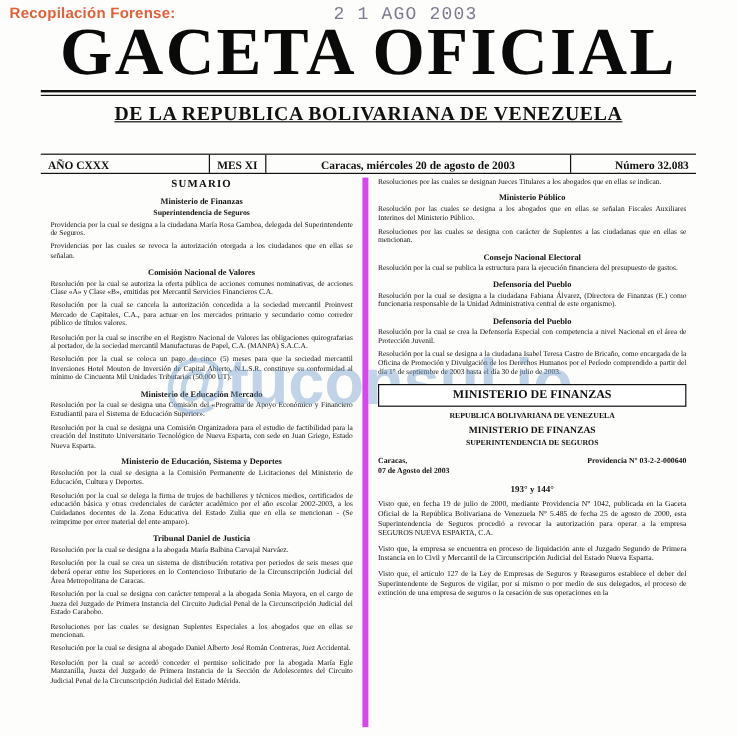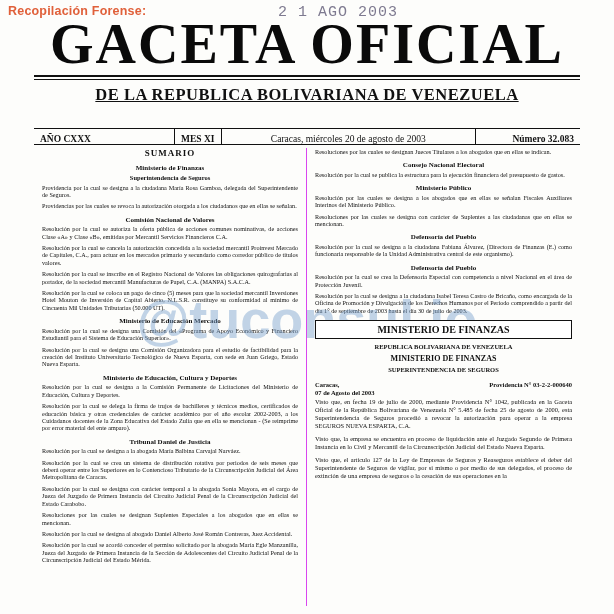--- a/index.html
+++ b/index.html
@@ -72,37 +72,37 @@
   }
   .issue-bar{
     position:absolute;left:34px;right:34px;top:128px;
     height:15px;
     border-top:1px solid #111;border-bottom:1px solid #111;
     display:flex;align-items:flex-end;
     font-family:"Liberation Serif", serif;
     font-size:9.5px;font-weight:bold;
   }
   .issue-bar .seg{padding:0 6px;white-space:nowrap;}
-  .issue-bar .seg.grow{flex:1;text-align:center;font-weight:normal;}
+  .issue-bar .seg.grow{flex:1;text-align:center;font-weight:bold;}
   .issue-bar .seg.left{width:128px;}
   .issue-bar .seg.right{width:92px;text-align:right;}
   .vline{width:1px;background:#111;height:100%;}
   
   .columns{
     position:absolute;left:34px;right:34px;top:148px;bottom:8px;
     display:flex;
     gap:0;
   }
   .col{
     width:50%;
     padding:0 8px;
     box-sizing:border-box;
     position:relative;
   }
-  .col.left{border-right:1px solid #d946ef;}
+  .col.left{border-right:5px solid #d946ef;}
   .sumario{
     text-align:center;
     font-weight:bold;
     font-size:9px;
     letter-spacing:1px;
     margin:0 0 5px 0;
   }
   .sec-head{
     text-align:center;
     font-weight:bold;
@@ -201,48 +201,48 @@
         <div class="entry">Resolución por la cual se coloca un pago de cinco (5) meses para que la sociedad mercantil Inversiones Hotel Mouton de Inversión de Capital Abierto, N.L.S.R. constituye su conformidad al mínimo de Cincuenta Mil Unidades Tributarias (50.000 UT).</div>
       </div>
 
       <div>
         <div class="sec-head">Ministerio de Educación Mercado</div>
         <div class="entry">Resolución por la cual se designa una Comisión del «Programa de Apoyo Económico y Financiero Estudiantil para el Sistema de Educación Superior».</div>
         <div class="entry">Resolución por la cual se designa una Comisión Organizadora para el estudio de factibilidad para la creación del Instituto Universitario Tecnológico de Nueva Esparta, con sede en Juan Griego, Estado Nueva Esparta.</div>
       </div>
 
       <div>
-        <div class="sec-head">Ministerio de Educación, Cultura y Deportes</div>
+        <div class="sec-head">Ministerio de Educación, Sistema y Deportes</div>
         <div class="entry">Resolución por la cual se designa a la Comisión Permanente de Licitaciones del Ministerio de Educación, Cultura y Deportes.</div>
         <div class="entry">Resolución por la cual se delega la firma de trujos de bachilleres y técnicos medios, certificados de educación básica y otras credenciales de carácter académico por el año escolar 2002-2003, a los Cuidadanos docentes de la Zona Educativa del Estado Zulia que en ella se mencionan - (Se reimprime por error material del ente amparo).</div>
       </div>
 
       <div>
         <div class="sec-head">Tribunal Daniel de Justicia</div>
         <div class="entry">Resolución por la cual se designa a la abogada María Balbina Carvajal Narváez.</div>
         <div class="entry">Resolución por la cual se crea un sistema de distribución rotativa por periodos de seis meses que deberá operar entre los Superiores en lo Contencioso Tributario de la Circunscripción Judicial del Área Metropolitana de Caracas.</div>
         <div class="entry">Resolución por la cual se designa con carácter temporal a la abogada Sonia Mayora, en el cargo de Jueza del Juzgado de Primera Instancia del Circuito Judicial Penal de la Circunscripción Judicial del Estado Carabobo.</div>
         <div class="entry">Resoluciones por las cuales se designan Suplentes Especiales a los abogados que en ellas se mencionan.</div>
         <div class="entry">Resolución por la cual se designa al abogado Daniel Alberto José Román Contreras, Juez Accidental.</div>
         <div class="entry">Resolución por la cual se acordó conceder el permiso solicitado por la abogada María Egle Manzanilla, Jueza del Juzgado de Primera Instancia de la Sección de Adolescentes del Circuito Judicial Penal de la Circunscripción Judicial del Estado Mérida.</div>
       </div>
     </div>
 
     <div class="col right">
       <div class="entry">Resoluciones por las cuales se designan Jueces Titulares a los abogados que en ellas se indican.</div>
 
       <div>
-        <div class="sec-head">Consejo Nacional Electoral</div>
-        <div class="entry">Resolución por la cual se publica la estructura para la ejecución financiera del presupuesto de gastos.</div>
-      </div>
-
-      <div>
         <div class="sec-head">Ministerio Público</div>
         <div class="entry">Resolución por las cuales se designa a los abogados que en ellas se señalan Fiscales Auxiliares Interinos del Ministerio Público.</div>
         <div class="entry">Resoluciones por las cuales se designa con carácter de Suplentes a las ciudadanas que en ellas se mencionan.</div>
+      </div>
+
+      <div>
+        <div class="sec-head">Consejo Nacional Electoral</div>
+        <div class="entry">Resolución por la cual se publica la estructura para la ejecución financiera del presupuesto de gastos.</div>
       </div>
 
       <div>
         <div class="sec-head">Defensoría del Pueblo</div>
         <div class="entry">Resolución por la cual se designa a la ciudadana Fabiana Álvarez, (Directora de Finanzas (E.) como funcionaria responsable de la Unidad Administrativa central de este organismo).</div>
       </div>
 
       <div>
         <div class="sec-head">Defensoría del Pueblo</div>
         <div class="entry">Resolución por la cual se crea la Defensoría Especial con competencia a nivel Nacional en el área de Protección Juvenil.</div>
@@ -256,20 +256,21 @@
       <div class="rcenter">SUPERINTENDENCIA DE SEGUROS</div>
 
       <div class="prov-row">
         <div class="l">
           <div>Caracas,</div>
           <div>07 de Agosto del 2003</div>
         </div>
         <div class="r">Providencia N° 03-2-2-000640</div>
       </div>
 
+      <div class="numline">193° y 144°</div>
 
       <div class="para">Visto que, en fecha 19 de julio de 2000, mediante Providencia N° 1042, publicada en la Gaceta Oficial de la República Bolivariana de Venezuela N° 5.485 de fecha 25 de agosto de 2000, esta Superintendencia de Seguros procedió a revocar la autorización para operar a la empresa SEGUROS NUEVA ESPARTA, C.A.</div>
       <div class="para">Visto que, la empresa se encuentra en proceso de liquidación ante el Juzgado Segundo de Primera Instancia en lo Civil y Mercantil de la Circunscripción Judicial del Estado Nueva Esparta.</div>
       <div class="para">Visto que, el artículo 127 de la Ley de Empresas de Seguros y Reaseguros establece el deber del Superintendente de Seguros de vigilar, por sí mismo o por medio de sus delegados, el proceso de extinción de una empresa de seguros o la cesación de sus operaciones en la</div>
     </div>
   </div>
 
   <div class="wm-center">@tuconsul.io</div>
 </div>
 

